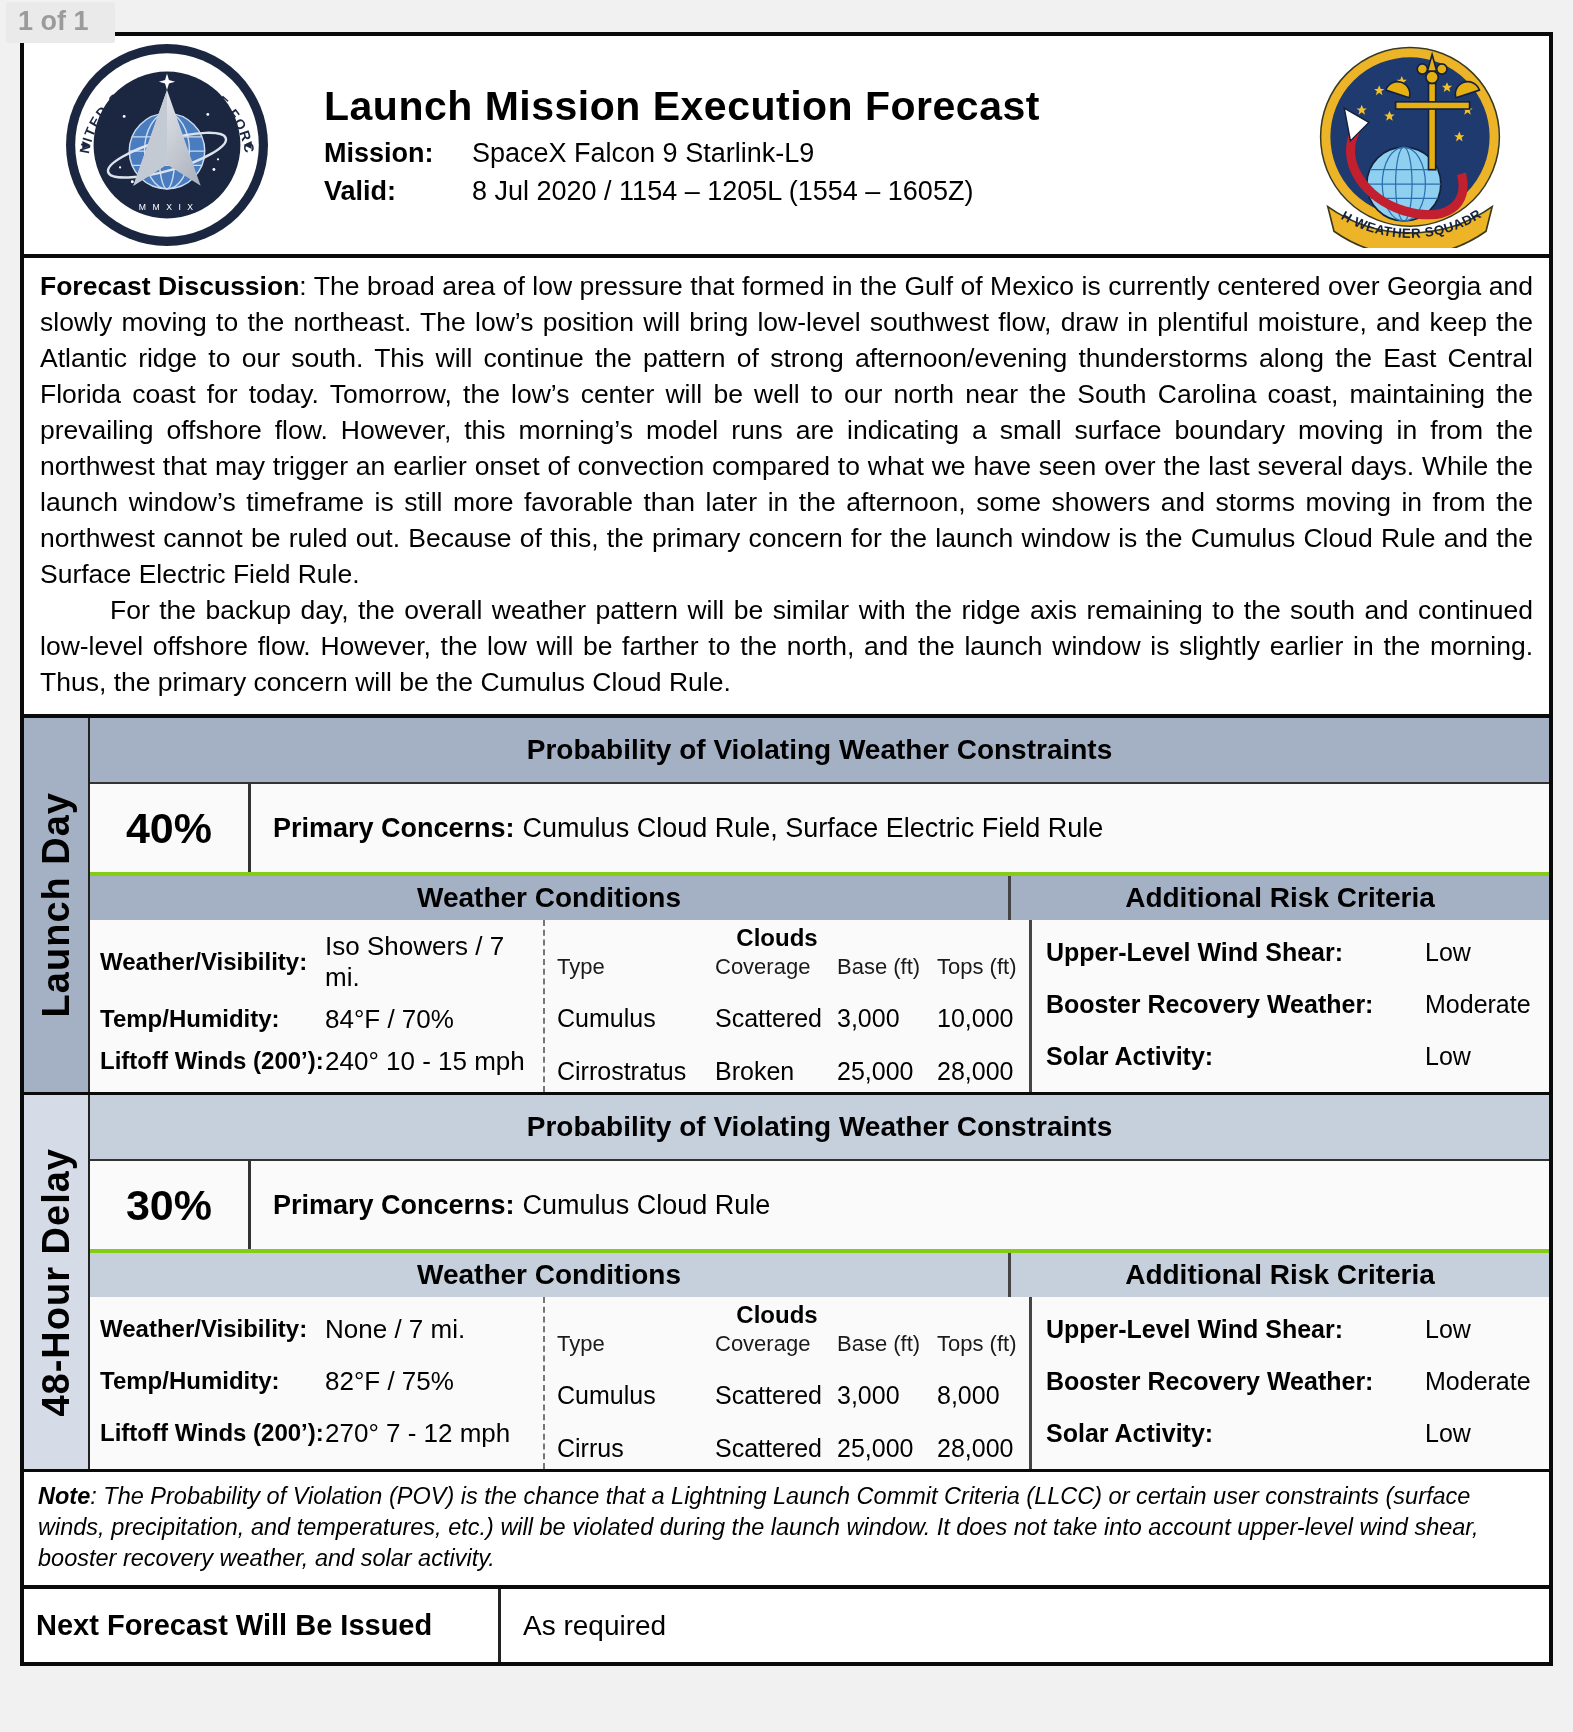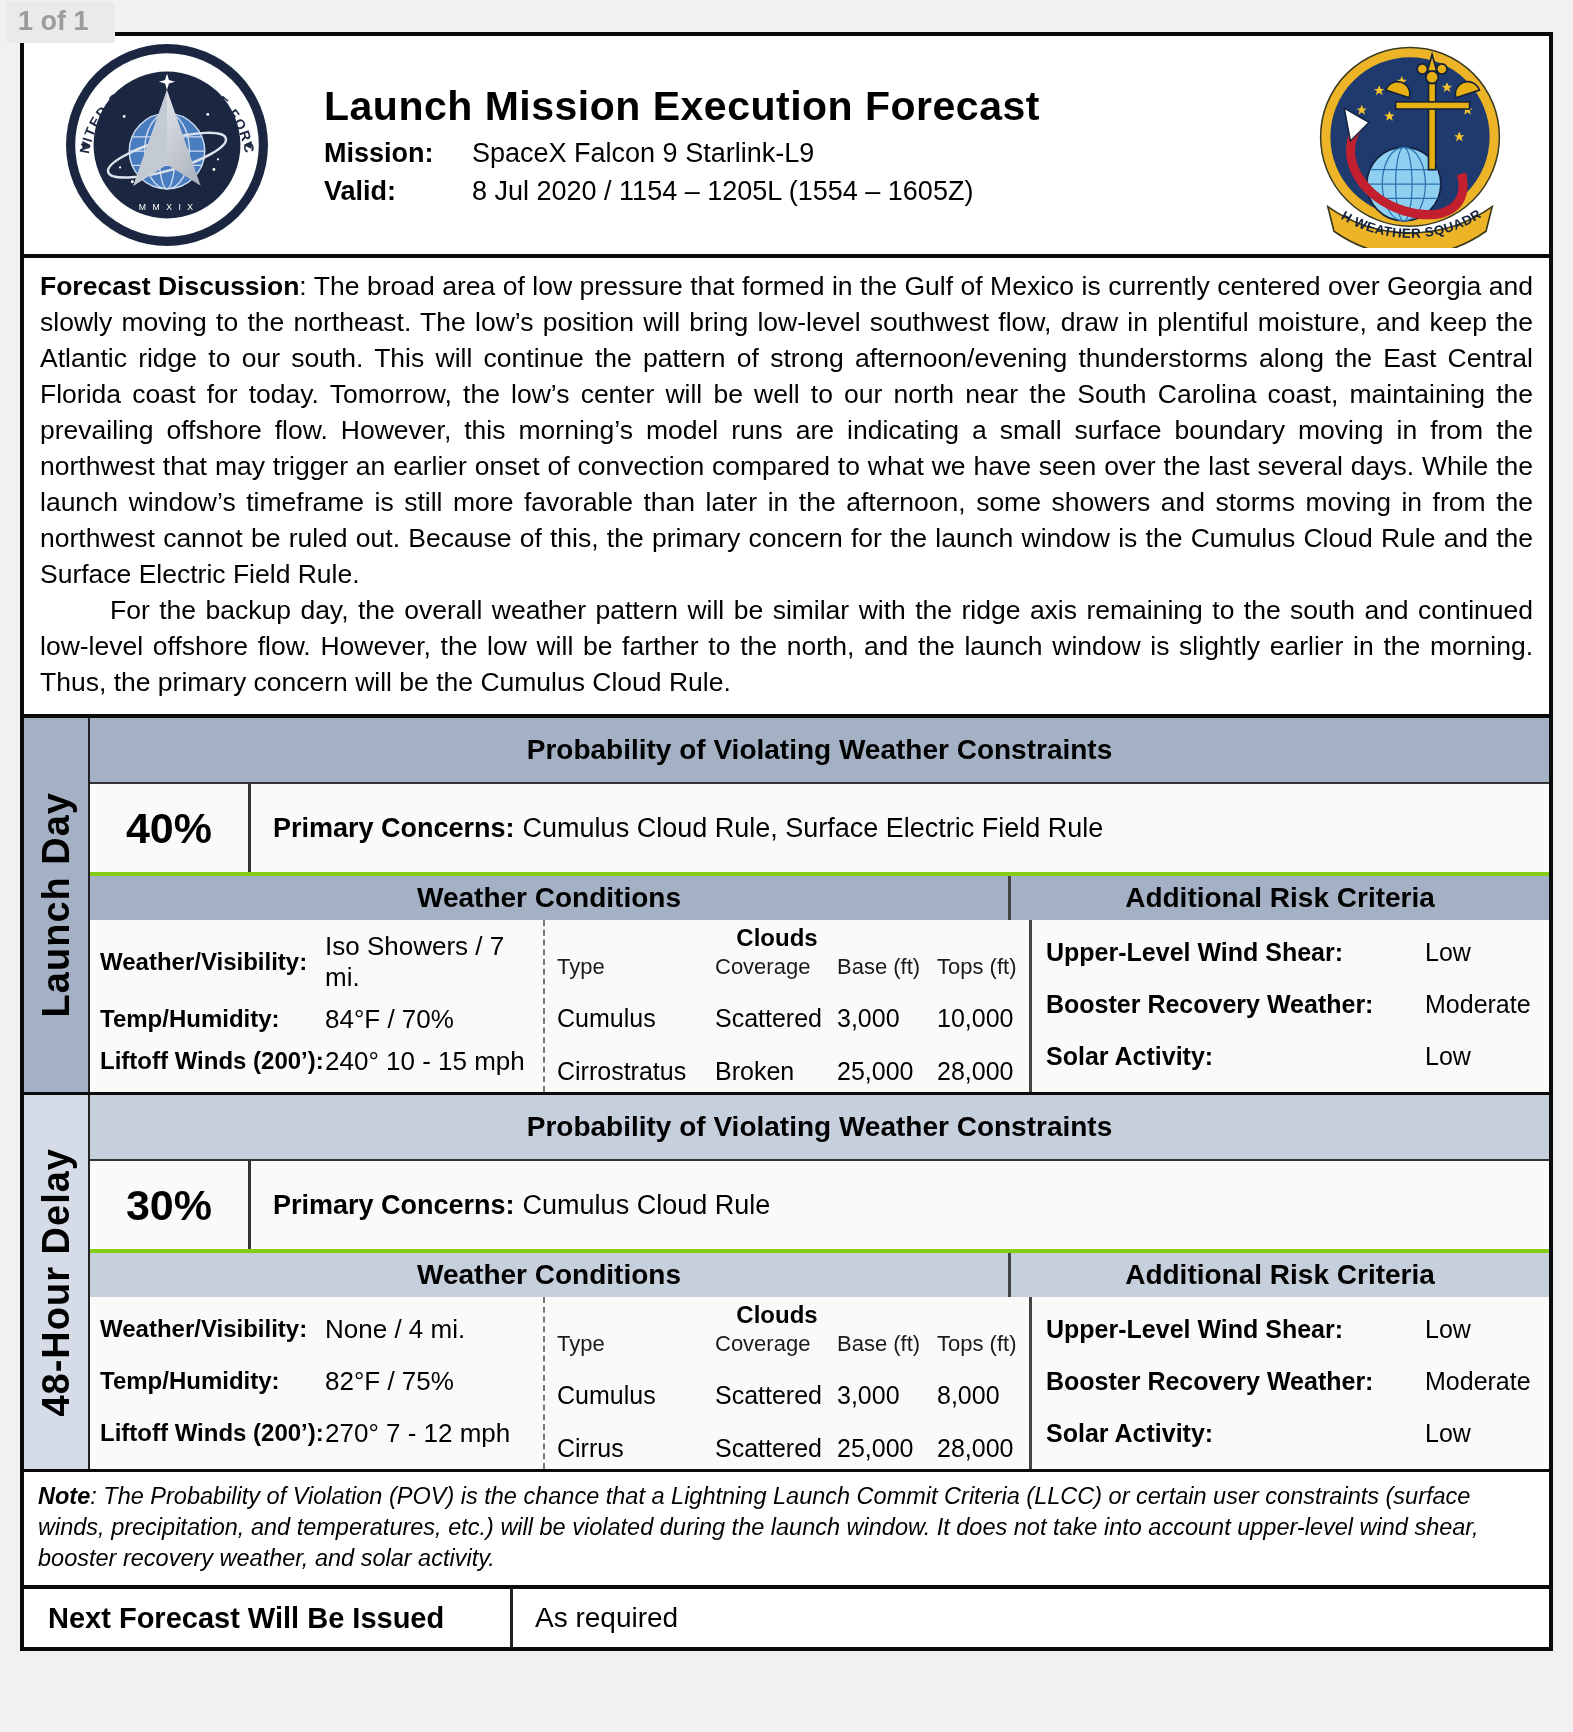--- a/index.html
+++ b/index.html
@@ -97,21 +97,21 @@
   .theme-light .side{background:#d5dce7;}
   .theme-light .band{background:#c6cfdc;}
   
   .note{
     border-bottom:4px solid #0a0a0a;
     font-style:italic;font-size:23.5px;line-height:31px;
     padding:9px 14px 11px 14px;
   }
   .note .b{font-weight:bold;}
   
-  .doc-footer{height:58px;display:flex;align-items:center;padding-left:12px;}
+  .doc-footer{height:73px;display:flex;align-items:center;}
   .nf-label{
     width:462px;flex:0 0 auto;align-self:stretch;display:flex;align-items:center;
     border-right:3px solid #222;font-weight:bold;font-size:29px;padding-left:12px;
   }
   .nf-value{font-size:28px;padding-left:22px;}
 </style>
 </head>
 <body>
 
 <div class="page-badge">1 of 1</div>
@@ -315,21 +315,21 @@
         </div>
       </div>
       <div class="band-row">
         <div class="band wx-band">Weather Conditions</div>
         <div class="band risk-band">Additional Risk Criteria</div>
       </div>
       <div class="detail-row">
         <div class="wx-left">
           <div class="wx-line">
             <span class="lbl">Weather/Visibility:</span>
-            <span class="val">None / 4 mi.</span>
+            <span class="val">None / 7 mi.</span>
           </div>
           <div class="wx-line">
             <span class="lbl">Temp/Humidity:</span>
             <span class="val">82°F / 75%</span>
           </div>
           <div class="wx-line">
             <span class="lbl">Liftoff Winds (200’):</span>
             <span class="val">270° 7 - 12 mph</span>
           </div>
         </div>

